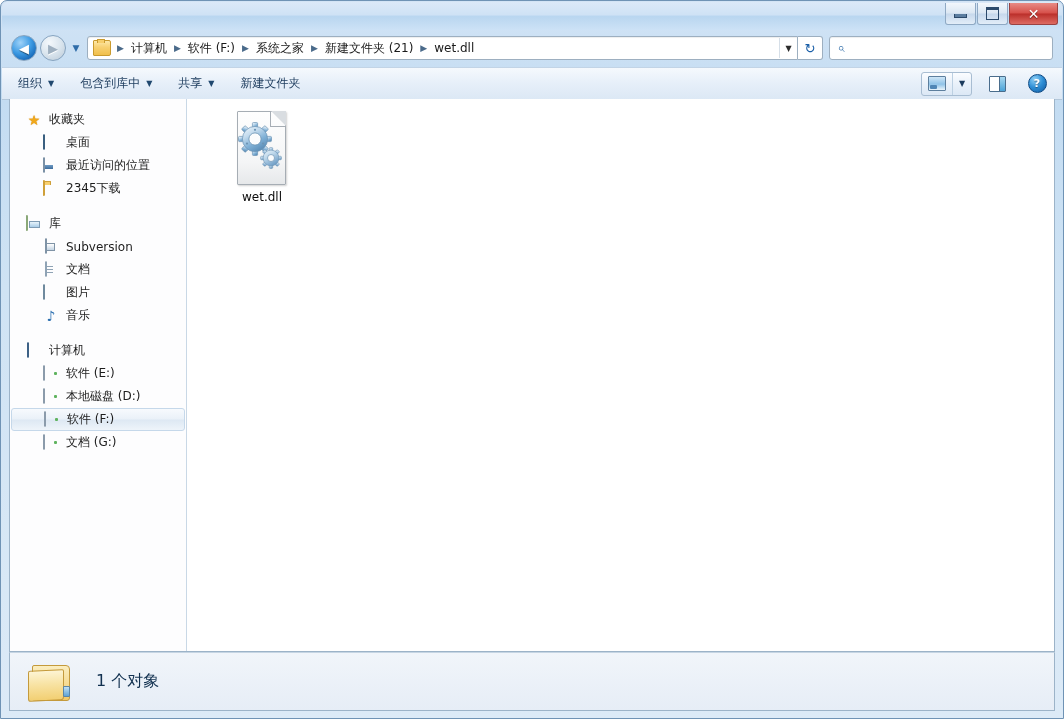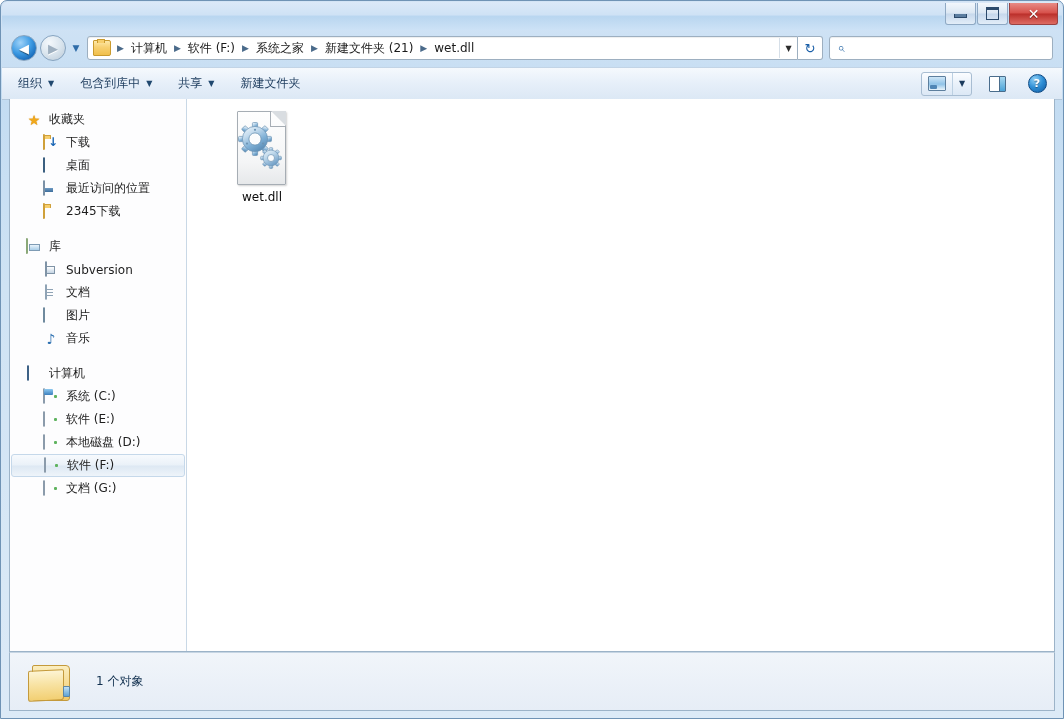--- a/index.html
+++ b/index.html
@@ -404,21 +404,21 @@
     background: linear-gradient(to bottom, #fdf4d4 0%, #f8e3a4 45%, #f2cf72 100%);
     border: 1px solid #c49a3c; border-radius: 2px 2px 3px 3px;
     transform: skewY(-3deg);
   }
   .sf-tab {
     position: absolute; right: 4px; bottom: 4px; width: 5px; height: 9px;
     background: linear-gradient(to bottom, #bfe0f5, #5fa3d4);
     border: 1px solid #5a86a8; border-radius: 1px;
   }
   .status-text {
-    margin-left: 22px; font-size: 12px; color: #11304f;
+    margin-left: 22px; font-size: 16px; color: #11304f;
   }
 </style>
 </head>
 <body>
 
 <div id="window">
 
   <div id="titlebar">
     <div id="winbuttons">
       <div class="winbtn">
@@ -509,24 +509,20 @@
   <div id="body">
 
     <div id="sidebar">
 
       <div class="nav-group">
         <div class="nav-row header">
           <span class="nav-icon ic-star">★</span>
           <span>收藏夹</span>
         </div>
         <div class="nav-row child">
-          <span class="nav-icon"><span class="ic-folder ic-dl"></span></span>
-          <span>下载</span>
-        </div>
-        <div class="nav-row child">
           <span class="nav-icon"><span class="ic-desktop"></span></span>
           <span>桌面</span>
         </div>
         <div class="nav-row child">
           <span class="nav-icon"><span class="ic-recent"></span></span>
           <span>最近访问的位置</span>
         </div>
         <div class="nav-row child">
           <span class="nav-icon"><span class="ic-folder"></span></span>
           <span>2345下载</span>
@@ -553,24 +549,20 @@
         <div class="nav-row child">
           <span class="nav-icon ic-music">♪</span>
           <span>音乐</span>
         </div>
       </div>
 
       <div class="nav-group">
         <div class="nav-row header">
           <span class="nav-icon"><span class="ic-computer"></span></span>
           <span>计算机</span>
-        </div>
-        <div class="nav-row child">
-          <span class="nav-icon"><span class="ic-drive ic-sysdrive"></span></span>
-          <span>系统 (C:)</span>
         </div>
         <div class="nav-row child">
           <span class="nav-icon"><span class="ic-drive"></span></span>
           <span>软件 (E:)</span>
         </div>
         <div class="nav-row child">
           <span class="nav-icon"><span class="ic-drive"></span></span>
           <span>本地磁盘 (D:)</span>
         </div>
         <div class="nav-row child selected">

